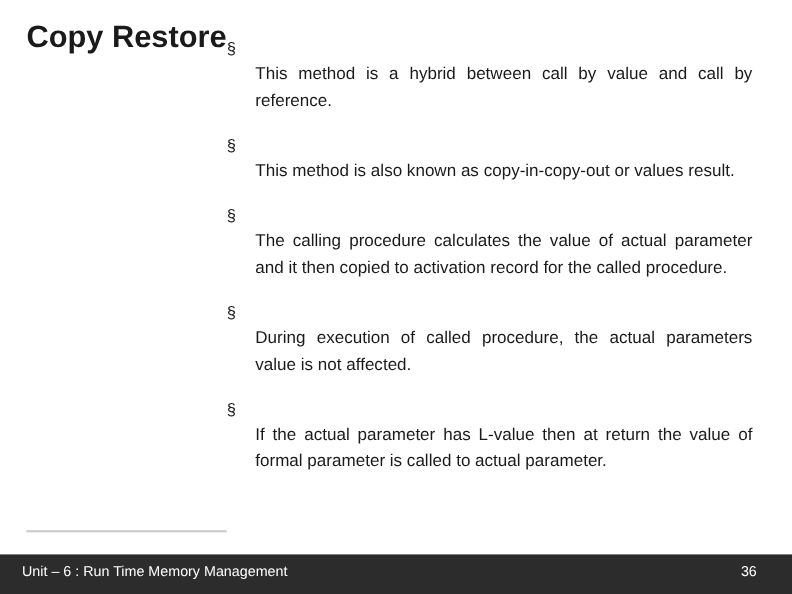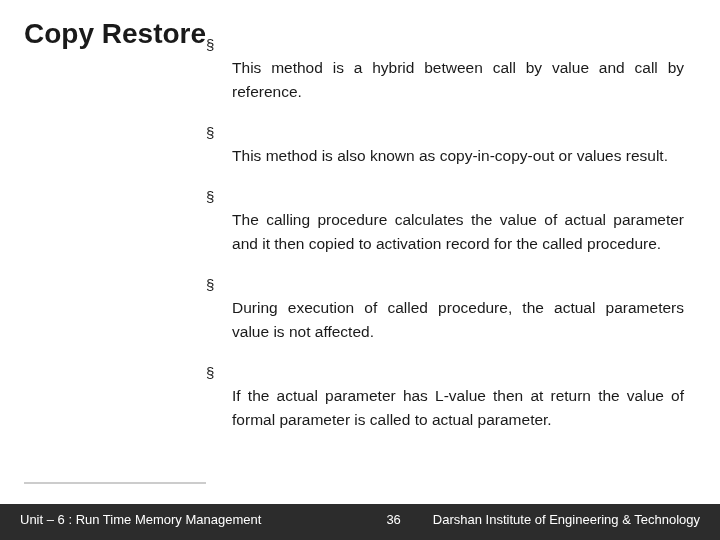--- a/index.html
+++ b/index.html
@@ -111,14 +111,13 @@
       <li>
         <span class="bullet-icon">§</span>
         <span class="bullet-text">If the actual parameter has L-value then at return the value of formal parameter is called to actual parameter.</span>
       </li>
     </ul>
 </div>
 
 <div class="footer">
   <span class="footer-left">Unit – 6 : Run Time Memory Management</span>
   <span class="footer-page">36</span>
-  <span class="footer-right">Darshan Institute of Engineering &amp; Technology</span>
 </div>
 
 </body></html>

